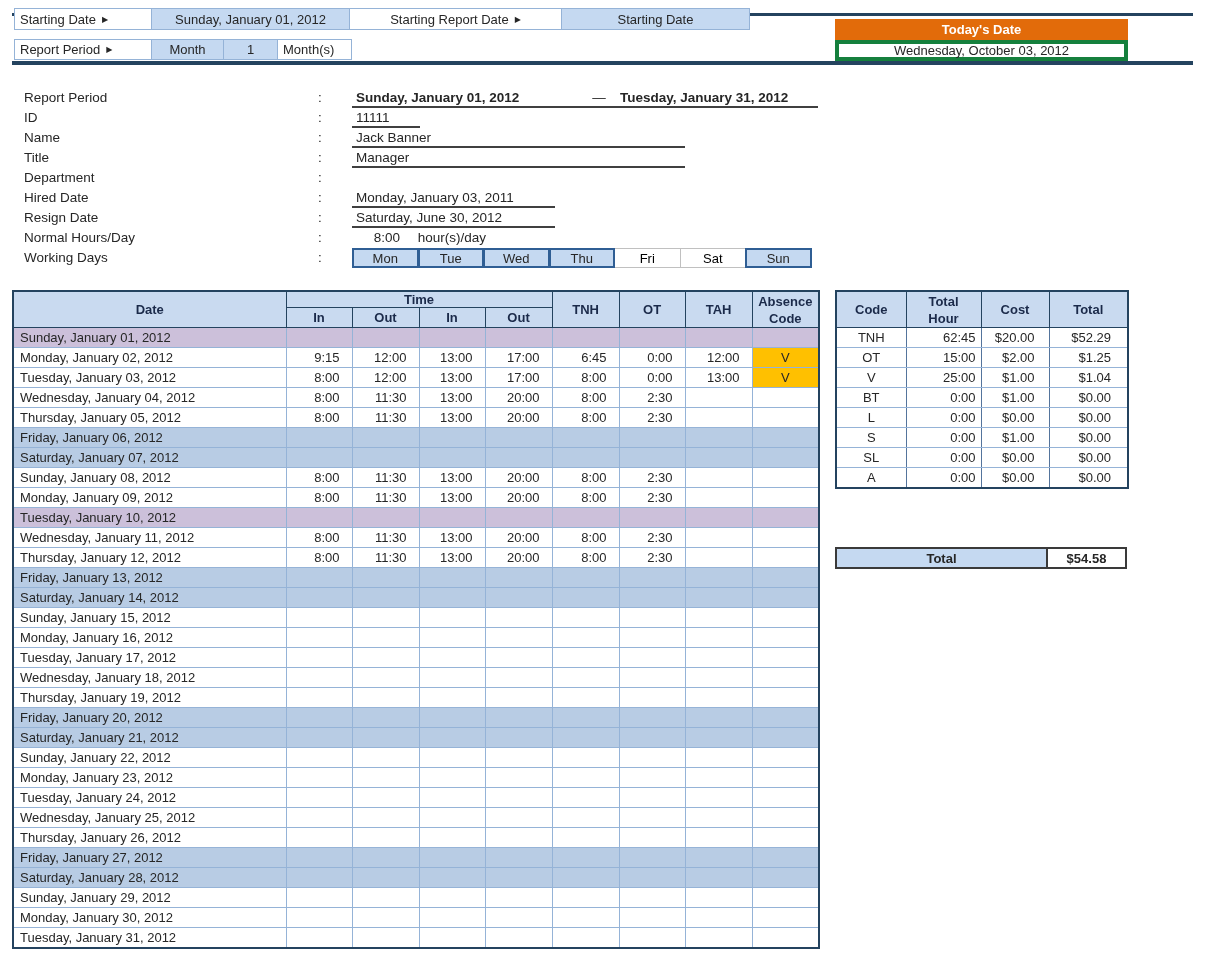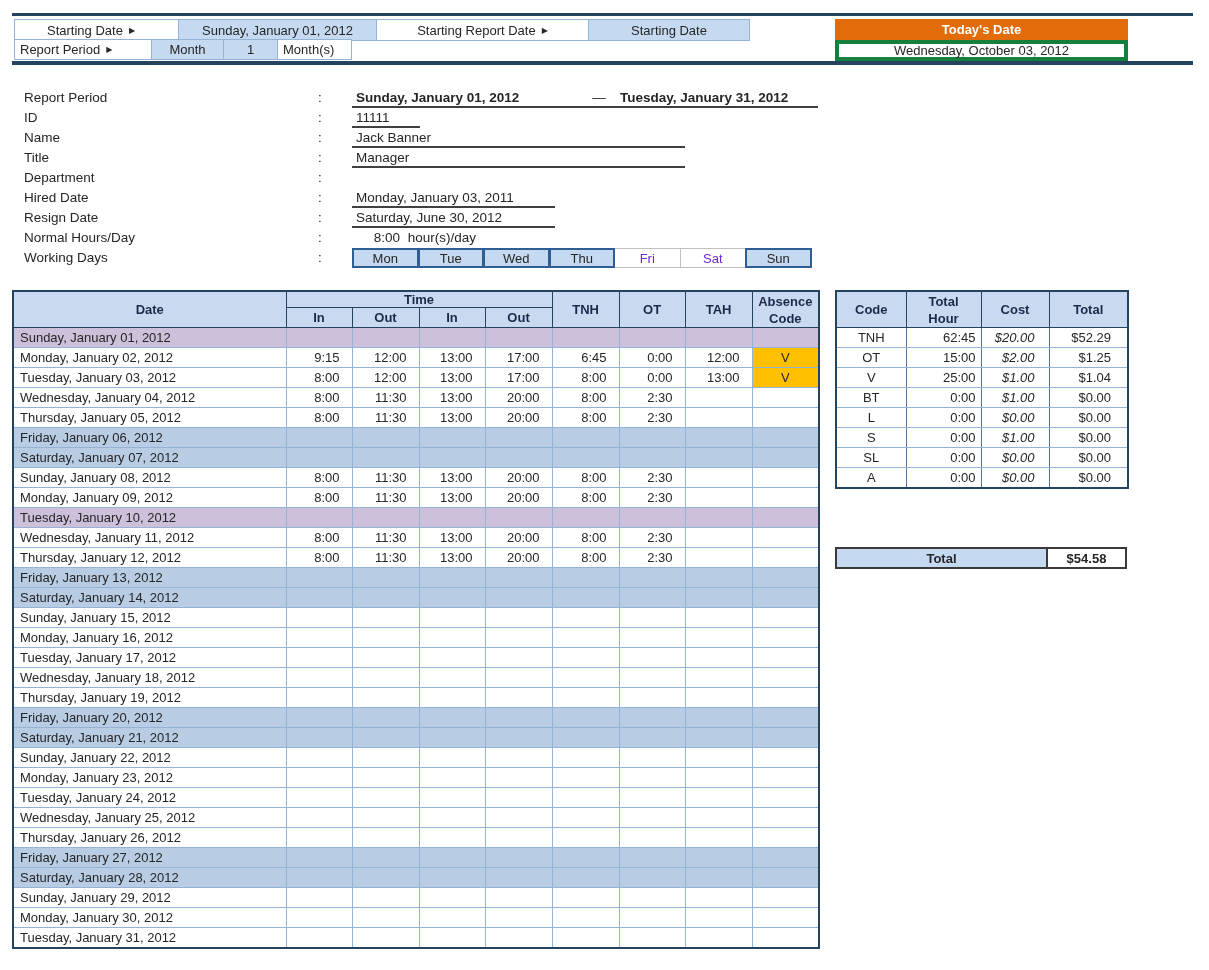--- a/index.html
+++ b/index.html
@@ -5,21 +5,21 @@
   html,body{margin:0;padding:0;background:#ffffff;}
   .page{position:relative;width:1209px;height:970px;background:#fff;
         font-family:"Liberation Sans",sans-serif;color:#262626;overflow:hidden;}
   .rule{position:absolute;background:#24435F;}
   .rule-top{left:12px;top:13px;width:1181px;height:3px;}
   .rule-bottom{left:12px;top:61px;width:1181px;height:4px;}
 
   
   .topgrid{position:absolute;display:flex;border:1px solid #95B3D7;box-sizing:border-box;
            font-size:13px;align-items:stretch;background:#fff;}
-  .tg1{left:14px;top:19px;width:736px;height:22px;padding-left:27px;}
+  .tg1{left:14px;top:8px;width:736px;height:22px;}
   .tg2{left:14px;top:39px;width:338px;height:21px;}
   .tc{display:flex;align-items:center;box-sizing:border-box;border-left:1px solid #95B3D7;
       height:100%;justify-content:center;white-space:nowrap;}
   .tc:first-child{border-left:none;}
   .tc.blue{background:#C5D9F1;}
   .tc.white{background:#fff;}
   .tc.lab{justify-content:flex-start;padding-left:5px;}
   .arrow{font-size:8px;margin-left:6px;color:#262626;}
 
   .today-head{position:absolute;left:835px;top:19px;width:293px;height:21px;background:#E26B0A;
@@ -34,27 +34,27 @@
   .irow{position:absolute;left:0;height:20px;width:840px;}
   .ilabel{position:absolute;left:0;top:0;line-height:20px;}
   .icolon{position:absolute;left:294px;top:0;line-height:20px;}
   .ival{position:absolute;left:328px;top:0;height:20px;line-height:19px;box-sizing:border-box;
         padding-left:4px;white-space:nowrap;}
   .uline{border-bottom:2px solid #404040;}
   .rp-start{position:absolute;left:4px;top:0;font-weight:bold;}
   .rp-sep{position:absolute;left:222px;top:0;width:50px;text-align:center;}
   .rp-end{position:absolute;left:268px;top:0;font-weight:bold;}
   .hours-val{display:inline-block;width:44px;text-align:right;}
-  .hours-suffix{margin-left:4px;}
+  .hours-suffix{margin-left:14px;}
   .wdays{position:absolute;left:328px;top:0;display:flex;height:32px;}
   .wday{width:66.5px;height:20px;box-sizing:border-box;display:flex;align-items:center;
         justify-content:center;font-size:13px;margin-left:-1px;}
   .wday:first-child{margin-left:0;}
   .wday.on{background:#C5D9F1;border:2px solid #2F5E94;color:#262626;position:relative;z-index:2;}
-  .wday.off{background:#fff;border:1px solid #C0C0C0;color:#6d28d9;position:relative;z-index:1;}
+  .wday.off{background:#fff;border:1px solid #C0C0C0;color:#000000;position:relative;z-index:1;}
 
   
   table.ts{position:absolute;left:12px;top:290px;width:806px;border-collapse:collapse;
            table-layout:fixed;font-size:13px;border:2px solid #24435F;}
   .ts th{background:#C9DAF0;border:1px solid #24435F;color:#1B2A4A;font-weight:bold;
          padding:0;text-align:center;}
   .ts tr.h1 th{height:15px;}
   .ts tr.h2 th{height:19px;}
   .ts td{border:1px solid #95B3D7;padding:0;height:19px;line-height:19px;background:#fff;
          overflow:hidden;white-space:nowrap;}
@@ -69,21 +69,21 @@
   
   table.sum{position:absolute;left:835px;top:290px;width:292px;border-collapse:collapse;
             table-layout:fixed;font-size:13px;border:2px solid #24435F;}
   .sum th{background:#C9DAF0;border:1px solid #24435F;color:#1B2A4A;font-weight:bold;
           padding:0;height:35px;text-align:center;}
   .sum td{height:19px;line-height:19px;background:#fff;padding:0;white-space:nowrap;
           border-left:1px solid #54749C;border-right:1px solid #54749C;
           border-top:1px solid #95B3D7;border-bottom:1px solid #95B3D7;}
   .sum td.s-code{text-align:center;}
   .sum td.s-hour{text-align:right;padding-right:5px;}
-  .sum td.s-cost{text-align:right;padding-right:14px;font-style:italic;}
+  .sum td.s-cost{text-align:right;padding-right:14px;}
   .sum td.s-total{text-align:right;padding-right:16px;}
 
   
   .gtotal{position:absolute;left:835px;top:547px;width:292px;height:22px;display:flex;
           border:2px solid #3A3A3A;box-sizing:border-box;font-weight:bold;font-size:13px;}
   .gt-label{width:211px;background:#C5D9F1;border-right:2px solid #3A3A3A;display:flex;
             align-items:center;justify-content:center;box-sizing:border-box;}
   .gt-value{flex:1;background:#fff;display:flex;align-items:center;justify-content:center;}
 </style>
 </head>

